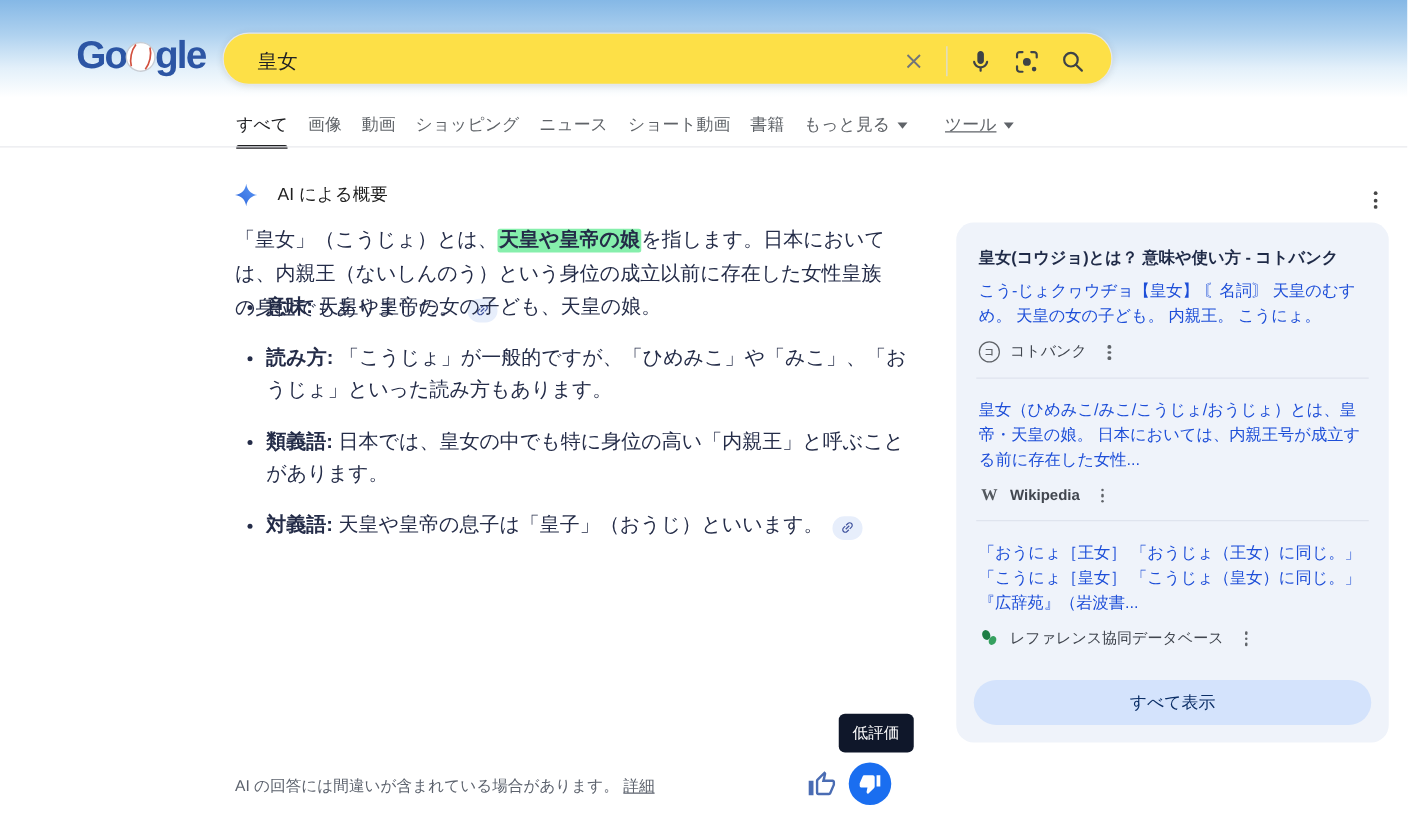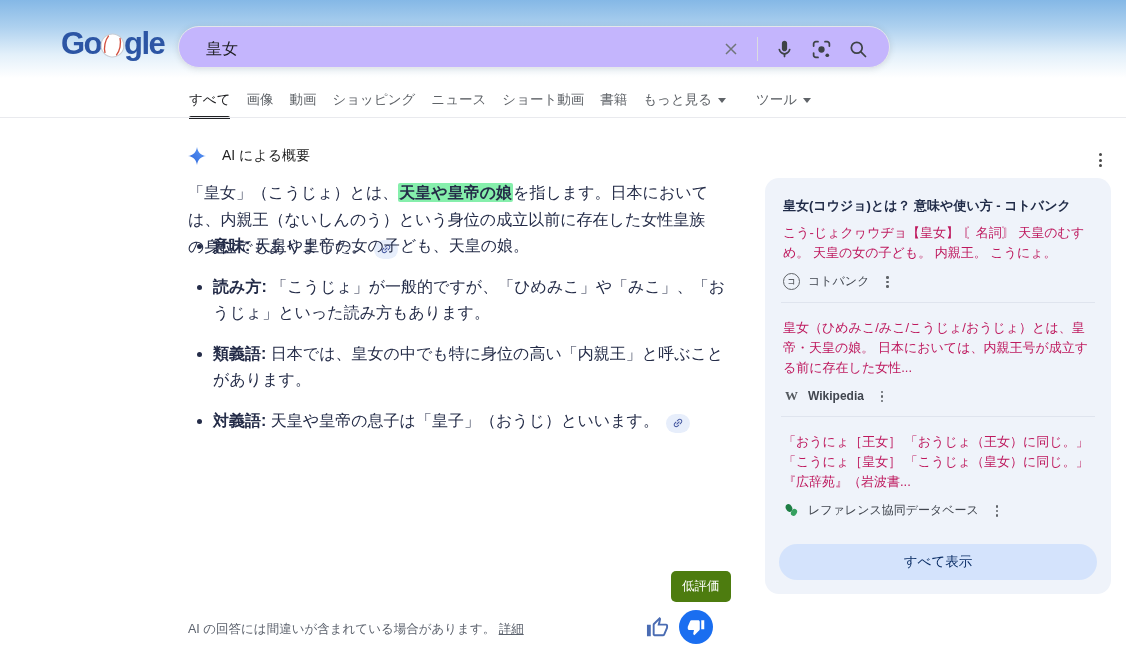--- a/index.html
+++ b/index.html
@@ -16,21 +16,21 @@
   }
   .logo {
     position:absolute; left:61px; top:26px; height:36px;
     display:flex; align-items:center;
     font-size:31px; font-weight:700; letter-spacing:-1.5px; color:#2c55a4;
     cursor:pointer;
   }
   .logo .baseball { width:25px; height:25px; margin:3px -1px 0; transform:rotate(12deg); }
   .searchbar {
     position:absolute; left:178px; top:26px; width:712px; height:42px;
-    background:#c4b5fd; border:1px solid #e4e7eb; border-radius:22px;
+    background:#fde047; border:1px solid #e4e7eb; border-radius:22px;
     box-shadow:0 1px 6px rgba(60,64,67,.15);
     display:flex; align-items:center; padding:4px 20px 0 25px;
   }
   .searchbar input {
     flex:1; border:none; outline:none; background:transparent;
     font-size:16px; color:#202124;
     font-family:"Liberation Sans","DejaVu Sans",sans-serif;
   }
   .sb-icon { width:22px; height:22px; margin-left:15px; cursor:pointer; flex:none; display:flex; align-items:center; justify-content:center; }
   .sb-divider { width:1px; height:24px; background:#dadce0; margin-left:15px; flex:none; }
@@ -38,21 +38,21 @@
   .tabs {
     position:absolute; left:189px; top:92px; height:25px;
     display:flex; gap:16px; font-size:13.5px; color:#5f6368;
   }
   .tab { position:relative; padding-bottom:9px; cursor:pointer; display:flex; align-items:center; gap:6px; white-space:nowrap; }
   .tab.active { color:#202124; }
   .tab.active::after {
     content:""; position:absolute; left:0; right:0; bottom:-2px; height:3px;
     background:#202124; border-radius:2px 2px 0 0;
   }
-  .tab.tools { margin-left:14px; }
+  .tab.tools { margin-left:14px;text-decoration:underline; }
   .chevron-down {
     width:0; height:0; border-left:4px solid transparent; border-right:4px solid transparent;
     border-top:5px solid #5f6368; margin-top:1px;
   }
   .header-divider { position:absolute; top:117px; left:0; width:1126px; height:1px; background:#e9eaee; }
   
   .ai-header { position:absolute; left:188px; top:147px; display:flex; align-items:center; gap:16px; font-size:14px; color:#1f1f1f; }
   .sparkle { width:18px; height:18px; }
   .kebab { position:absolute; cursor:pointer; display:flex; flex-direction:column; gap:2.5px; padding:4px; }
   .kebab i { width:3px; height:3px; border-radius:50%; background:#474747; }
@@ -75,36 +75,36 @@
   .ai-bullets li { margin-bottom:15px; }
   .ai-bullets b { font-weight:700; }
   
   .sidebar {
     position:absolute; left:765px; top:178px; width:346px;
     background:#eff3fa; border-radius:14px; padding:3px 0 14px;
   }
   .card { padding:15px 18px 11px; cursor:pointer; }
   .card-sep { height:1px; background:#dfe4ee; margin:0 16px; }
   .card-title { font-size:13px; font-weight:700; color:#1f2a47; line-height:19px; margin-bottom:8px; }
-  .card-snippet { font-size:13px; color:#be185d; line-height:20px; margin-bottom:10px; }
+  .card-snippet { font-size:13px; color:#1d4ed8; line-height:20px; margin-bottom:10px; }
   .source-row { display:flex; align-items:center; gap:8px; font-size:12px; color:#41464f; }
   .favicon { width:17px; height:17px; flex:none; display:flex; align-items:center; justify-content:center; }
   .favicon.kotobank { border:1.6px solid #5f6368; border-radius:50%; font-size:8px; color:#5f6368; font-weight:700; }
   .favicon.wikipedia { font-family:"Liberation Serif","DejaVu Serif",serif; font-size:13px; font-weight:700; color:#54595f; }
   .kebab-small { display:flex; flex-direction:column; gap:2px; padding:3px 5px; cursor:pointer; margin-left:4px; }
   .kebab-small i { width:2.5px; height:2.5px; border-radius:50%; background:#5f6368; }
   .show-all {
     margin:13px 14px 0; height:36px; border-radius:18px; background:#d4e3fc;
     display:flex; align-items:center; justify-content:center;
     font-size:13.5px; color:#0b2e66; cursor:pointer;
   }
   
   .tooltip {
     position:absolute; left:671px; top:571px;
-    background:#4d7c0f; color:#fff; font-size:12.5px;
+    background:#0f172a; color:#fff; font-size:12.5px;
     padding:7px 11px; border-radius:5px; white-space:nowrap;
   }
   .disclaimer { position:absolute; left:188px; top:621px; font-size:12.5px; color:#5c626d; }
   .disclaimer a { color:#5c626d; text-decoration:underline; cursor:pointer; }
   .thumb-up { position:absolute; left:646px; top:616px; width:23px; height:23px; cursor:pointer; }
   .thumb-down-btn {
     position:absolute; left:679px; top:610px; width:34px; height:34px; border-radius:50%;
     background:#1a6ef0; display:flex; align-items:center; justify-content:center; cursor:pointer;
   }
 </style>

